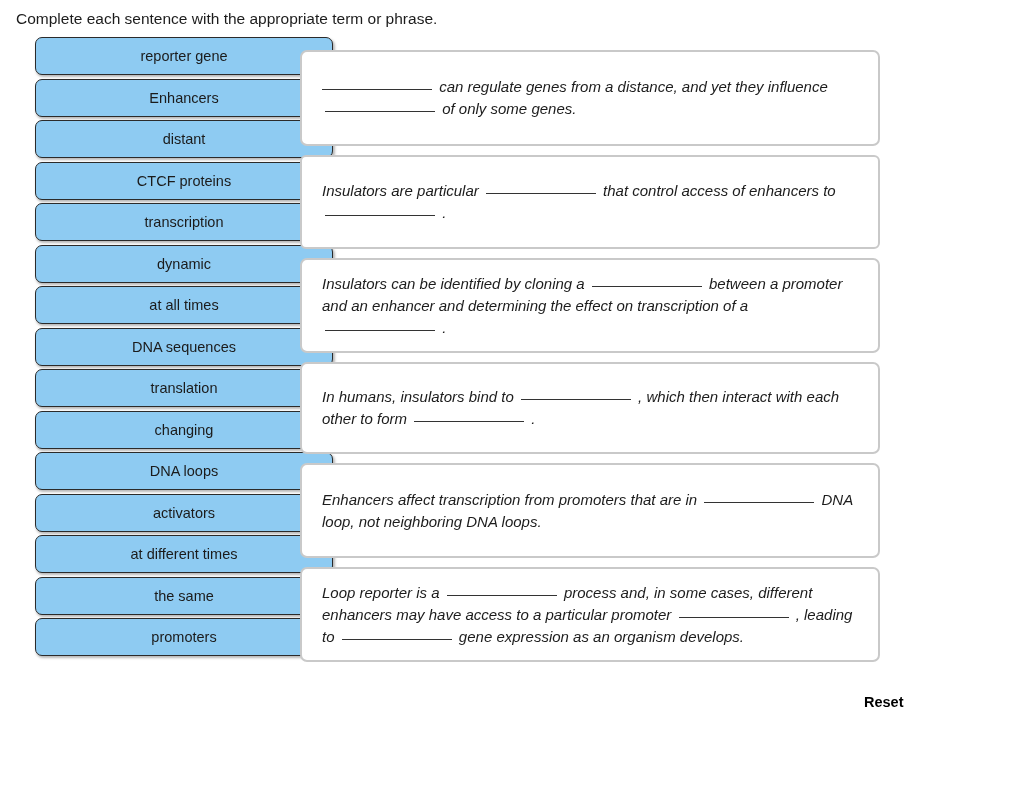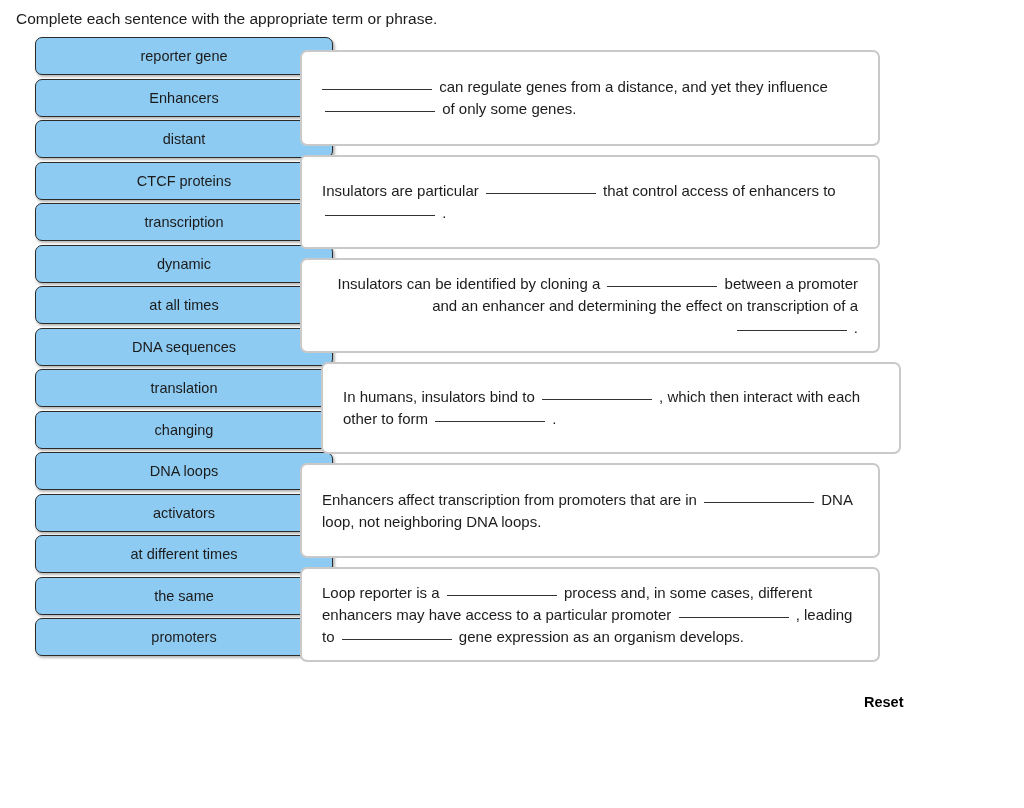--- a/index.html
+++ b/index.html
@@ -52,20 +52,21 @@
     cursor: move;
     user-select: none;
   }
 
   
   #sentence-column {
     position: absolute;
     left: 300px;
     top: 50px;
     width: 464px;
+    font-style: italic;
   }
   .sentence-box {
     position: relative;
     box-sizing: border-box;
     width: 580px;
     background: #ffffff;
     border: 2px solid #c9c9c9;
     border-radius: 7px;
     margin-bottom: 9px;
     display: flex;
@@ -85,22 +86,22 @@
     margin: 0 3px;
     height: 13px;
   }
   .blank.lead {
     margin-left: 0;
   }
 
   
   #box-1 { height: 96px; }
   #box-2 { height: 94px; border-radius: 6px; }
-  #box-3 { height: 95px; text-align: right; }
-  #box-4 { height: 92px; margin-left: 21px; }
+  #box-3 { height: 95px; }
+  #box-4 { height: 92px; }
   #box-5 { height: 95px; }
   #box-6 { height: 95px; }
 
   
   #reset-button {
     position: absolute;
     left: 864px;
     top: 694px;
     font-size: 14.5px;
     font-weight: bold;

